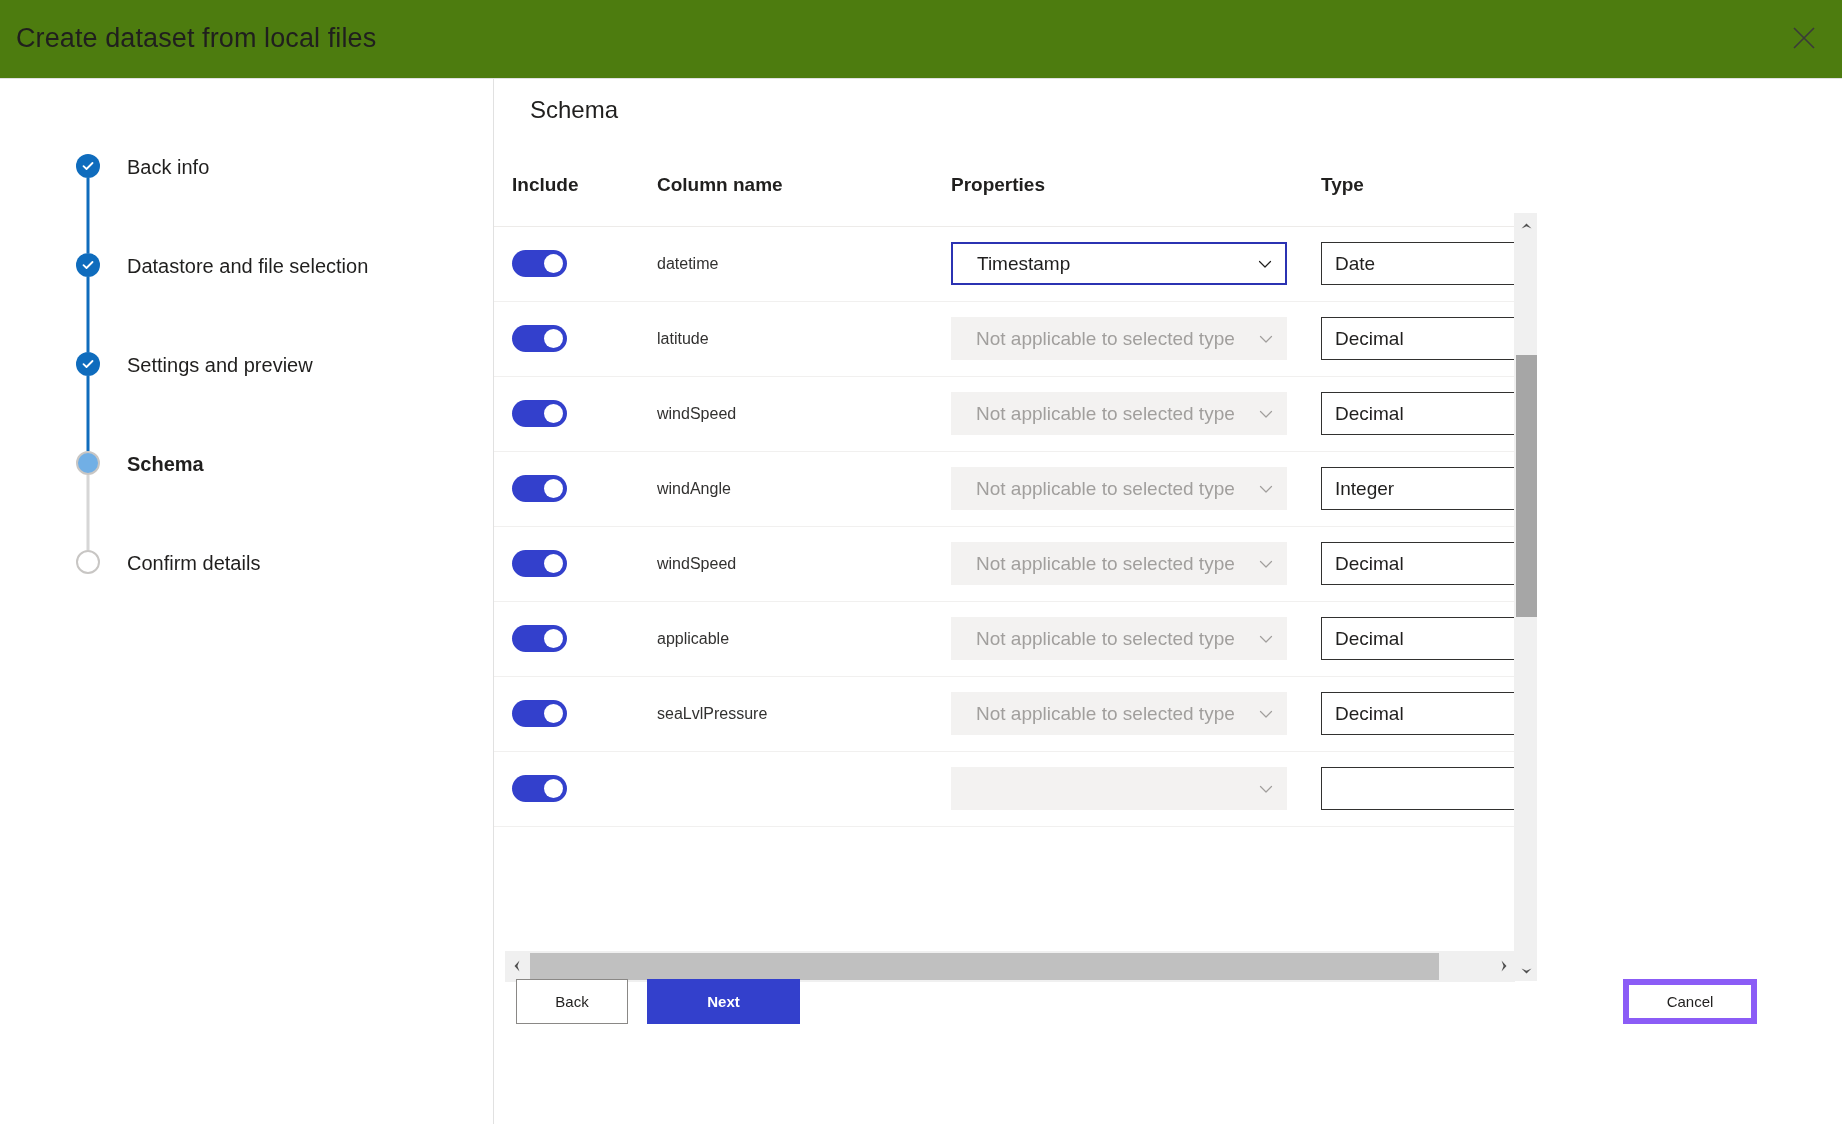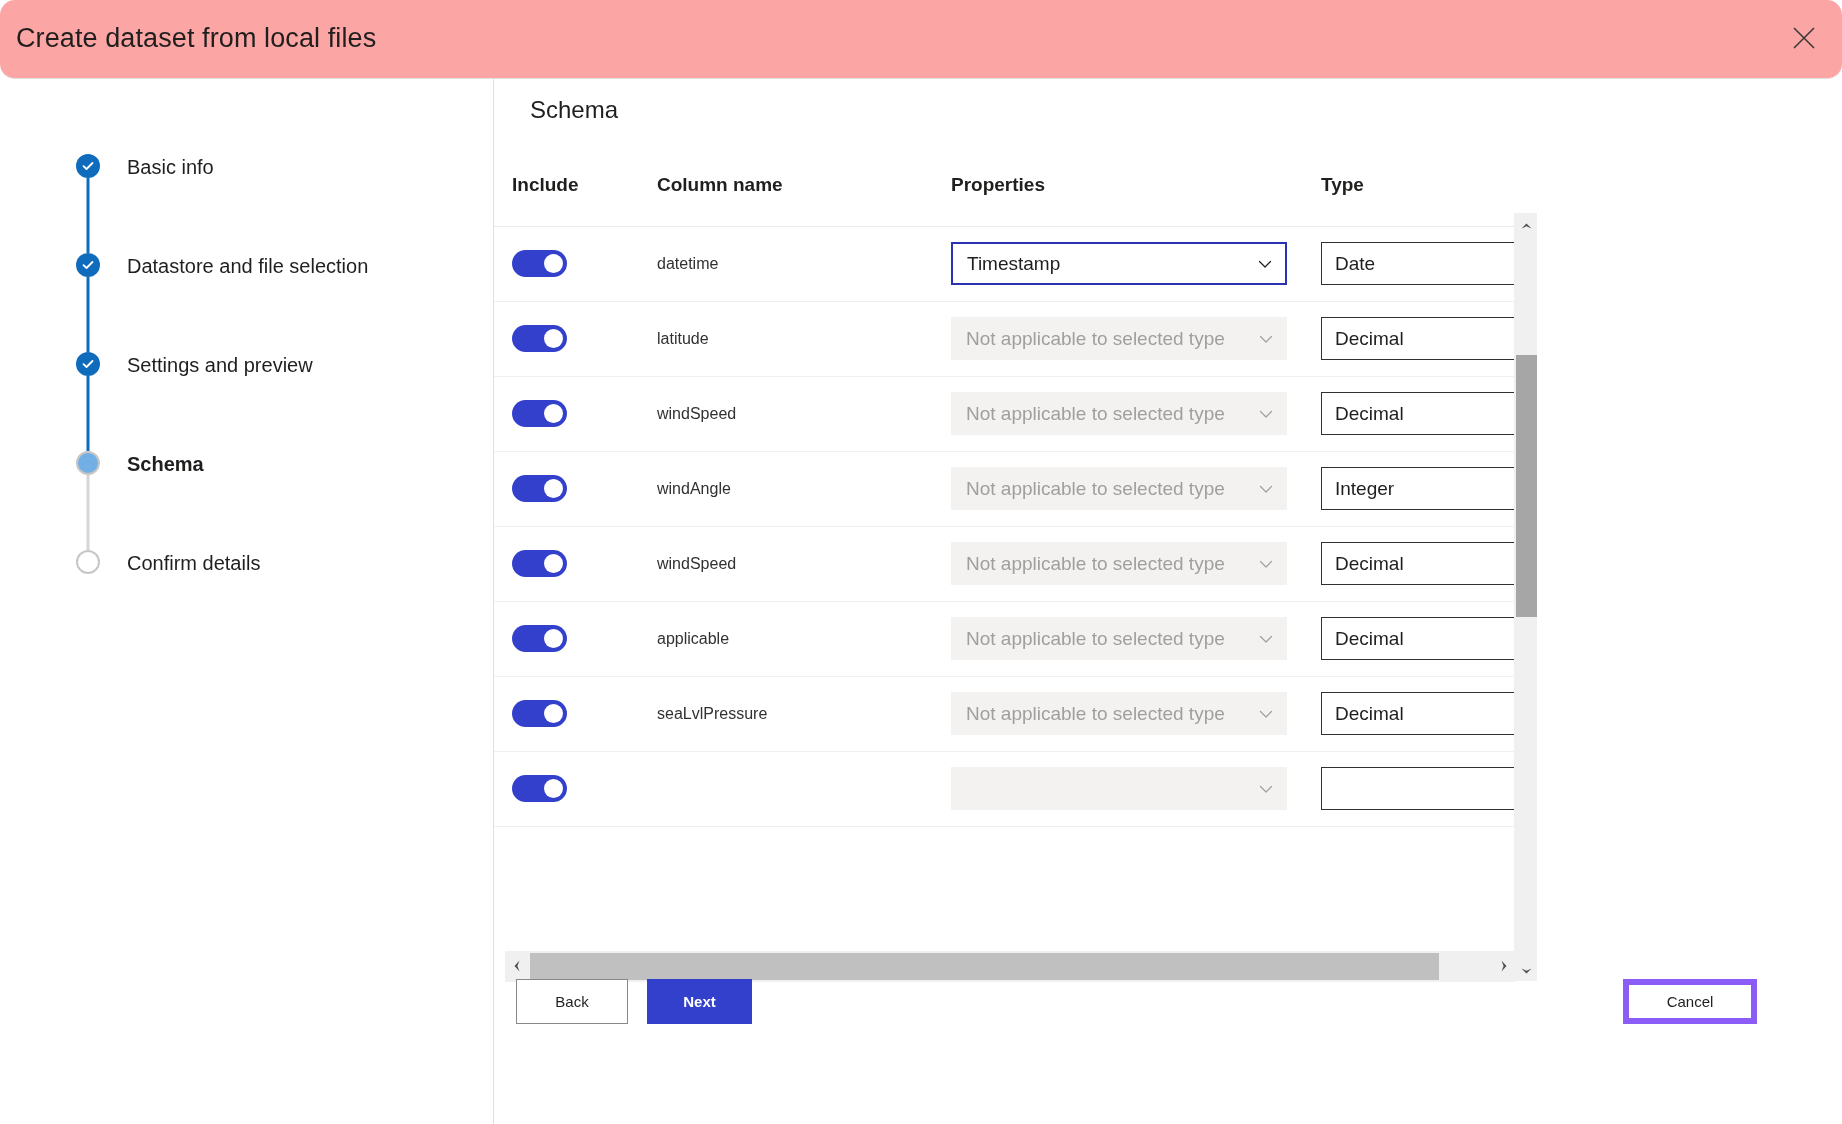--- a/index.html
+++ b/index.html
@@ -8,23 +8,22 @@
     height: 1124px;
     background: #ffffff;
     font-family: "Liberation Sans", sans-serif;
     overflow: hidden;
   }
 
   
   .dialog-header {
     position: relative;
     height: 79px;
-    background: #fca5a5;
+    background: #4d7c0f;
     border-bottom: 1px solid #e1e1e1;
-    border-radius: 15px;
   }
   .dialog-title {
     position: absolute;
     left: 16px;
     top: 23px;
     font-size: 27px;
     color: #201f1e;
     font-weight: 400;
     letter-spacing: 0.1px;
     white-space: nowrap;
@@ -211,21 +210,21 @@
 
   
   .props-cell { padding-left: 2px; }
   .props-dd {
     width: 336px;
     height: 43px;
     background: #f3f2f1;
     border: 1px solid transparent;
     display: flex;
     align-items: center;
-    padding: 0 12px 0 14px;
+    padding: 0 12px 0 24px;
     color: #a19f9d;
     font-size: 19px;
     cursor: pointer;
     position: relative;
   }
   .props-dd.active {
     background: #ffffff;
     border: 2px solid #2b32b2;
     color: #201f1e;
   }
@@ -327,21 +326,21 @@
     left: 22px;
     top: 40px;
     width: 112px;
     background: #ffffff;
     border: 1px solid #8a8886;
     color: #201f1e;
   }
   .btn-next {
     left: 153px;
     top: 40px;
-    width: 105px;
+    width: 153px;
     background: #3340cc;
     border: 1px solid #3340cc;
     color: #ffffff;
     font-weight: 700;
   }
   .btn-cancel {
     right: 85px;
     top: 40px;
     width: 134px;
     background: #ffffff;
@@ -372,21 +371,21 @@
         <div class="step-marker">
           <div class="dot done">
             <span>
               <svg width="14" height="14" viewBox="0 0 14 14">
                 <path d="M2.5 7.2 L5.5 10 L11.5 4" stroke="#ffffff" stroke-width="1.8" fill="none" stroke-linecap="round" stroke-linejoin="round"></path>
               </svg>
             </span>
           </div>
           <div class="connector"></div>
         </div>
-        <div class="step-label">Basic info</div>
+        <div class="step-label">Back info</div>
       </div>
 
       <div class="step">
         <div class="step-marker">
           <div class="dot done">
             <span>
               <svg width="14" height="14" viewBox="0 0 14 14">
                 <path d="M2.5 7.2 L5.5 10 L11.5 4" stroke="#ffffff" stroke-width="1.8" fill="none" stroke-linecap="round" stroke-linejoin="round"></path>
               </svg>
             </span>

